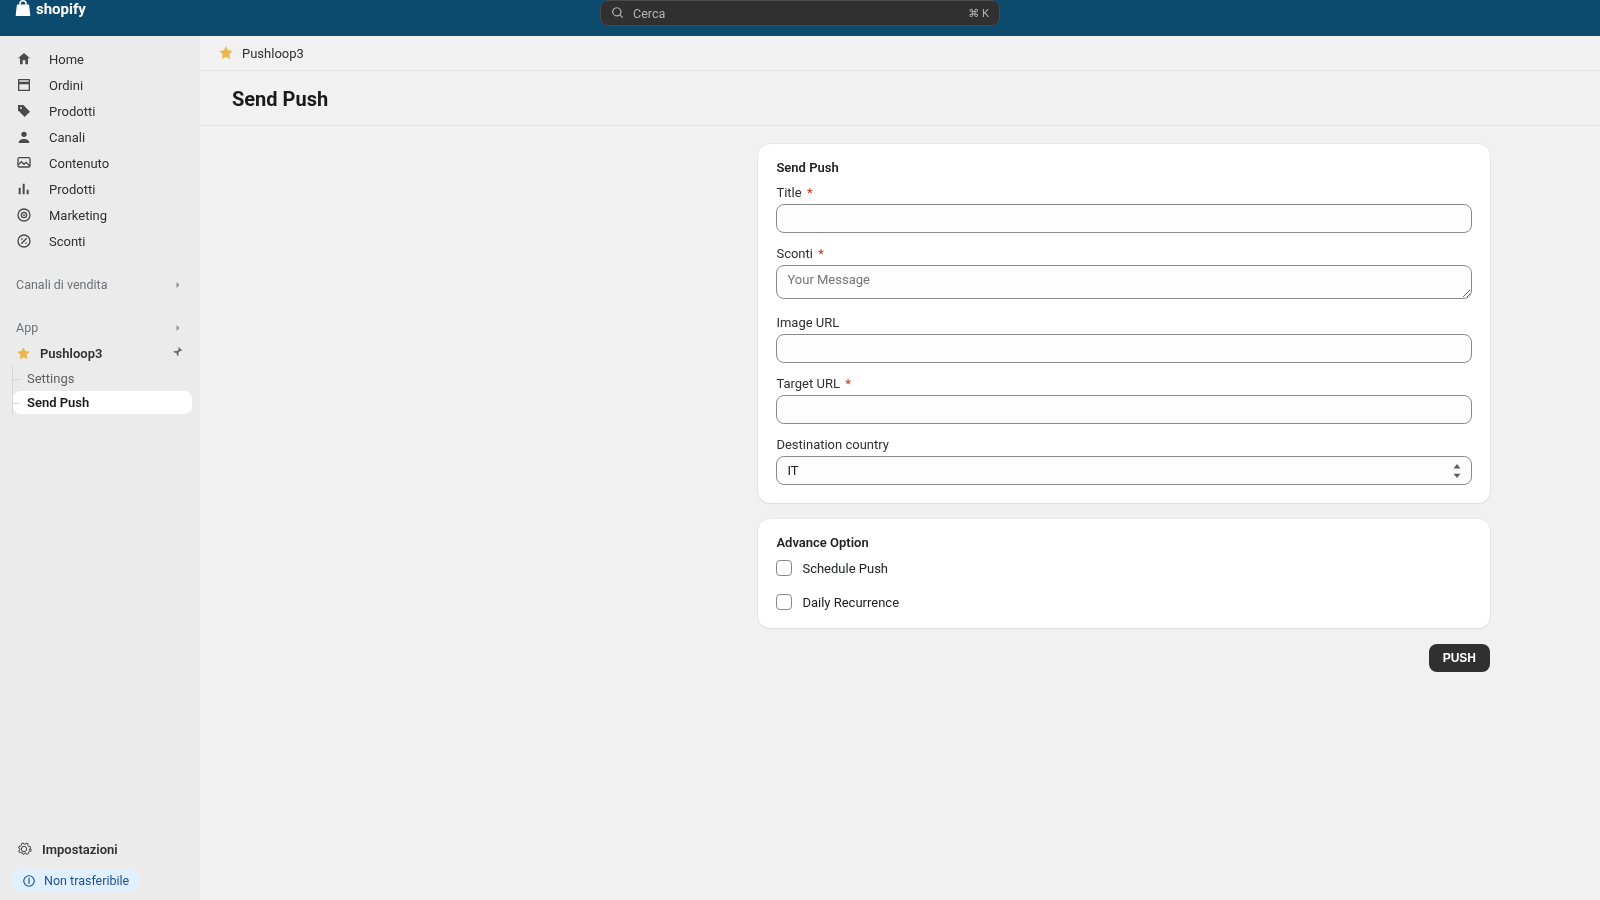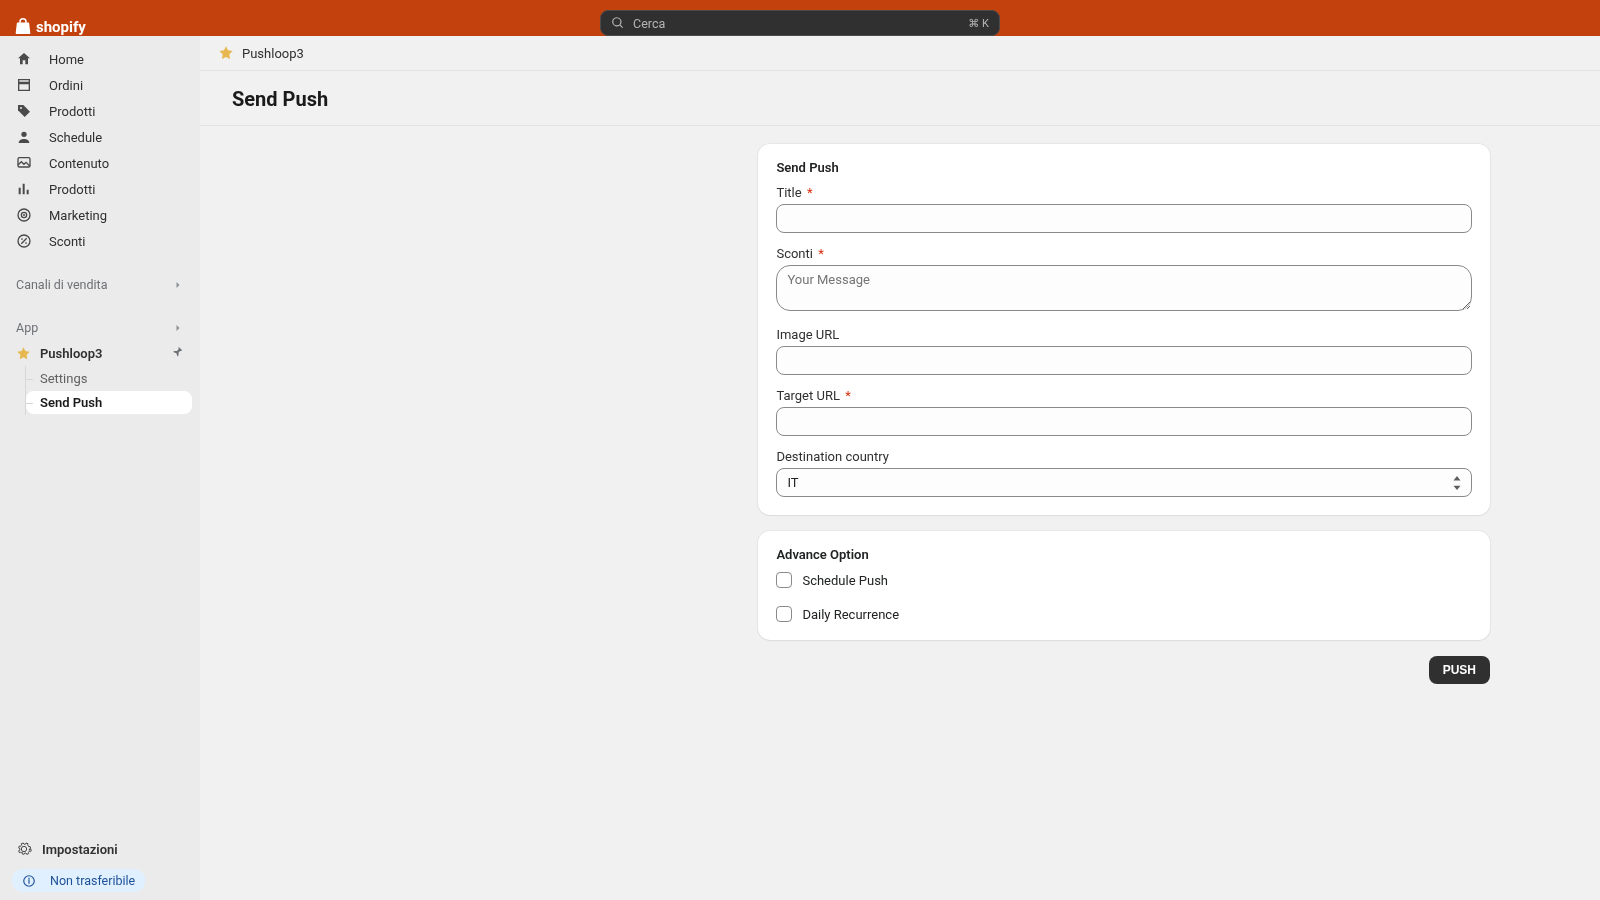--- a/index.html
+++ b/index.html
@@ -8,23 +8,23 @@
     font-family: -apple-system, BlinkMacSystemFont, "Segoe UI", Roboto, Helvetica, Arial, sans-serif;
     font-size: 13px;
     color: #202223;
     background: #f1f1f1;
     overflow: hidden;
   }
 
   
   .topbar {
     height: 36px;
-    background: #c2410c;
-    display: flex;
-    align-items: flex-end;
+    background: #0c4a6e;
+    display: flex;
+    align-items: flex-start;
     padding: 0 14px;
     position: relative;
   }
   .logo {
     display: flex;
     align-items: center;
     gap: 4px;
     color: #fff;
     font-weight: 700;
     font-size: 15px;
@@ -96,21 +96,21 @@
     color: #303030;
     font-weight: 600;
     cursor: pointer;
   }
   .app-item svg.appicon { width: 15px; height: 15px; }
   .app-item .pin { margin-left: auto; }
   .app-item .pin svg { width: 13px; height: 13px; fill: #6d7175; }
 
   .subnav {
     list-style: none;
-    margin-left: 17px;
+    margin-left: 4px;
     border-left: 1px solid #d7d7d7;
     padding-left: 0;
   }
   .subnav li {
     position: relative;
     padding: 4px 8px 4px 14px;
     border-radius: 8px;
     color: #616161;
     cursor: pointer;
     margin: 1px 0;
@@ -143,21 +143,21 @@
     border-radius: 8px;
     color: #303030;
     font-weight: 600;
     cursor: pointer;
   }
   .footer-item svg { width: 16px; height: 16px; fill: #4a4a4a; }
 
   .pill {
     display: inline-flex;
     align-items: center;
-    gap: 14px;
+    gap: 8px;
     background: #e0f0ff;
     border-radius: 10px;
     padding: 4px 10px;
     margin: 6px 4px 0 4px;
     color: #1f5199;
     font-size: 12.5px;
   }
   .pill svg { width: 14px; height: 14px; fill: #1f5199; }
 
   
@@ -231,21 +231,21 @@
   .input, .textarea, .select {
     width: 100%;
     border: 1px solid #8a8a8a;
     border-radius: 8px;
     padding: 6px 10px;
     font-size: 13px;
     font-family: inherit;
     color: #202223;
     background: #fdfdfd;
   }
-  .textarea { height: 46px; resize: vertical; border-radius: 14px; }
+  .textarea { height: 34px; resize: vertical; }
   .select-wrap { position: relative; }
   .select-wrap svg.updown {
     position: absolute;
     right: 10px; top: 50%;
     transform: translateY(-50%);
     width: 10px; height: 14px;
     pointer-events: none;
     fill: #5c5f62;
   }
   .select { appearance: none; padding-right: 28px; }
@@ -325,21 +325,21 @@
             <path d="M3 3h8l10 10-8 8L3 11z"></path>
             <circle cx="7.5" cy="7.5" r="1.5" fill="#ebebeb"></circle>
           </svg>
         <span>Prodotti</span>
       </li>
       <li class="nav-item">
         <svg viewBox="0 0 24 24">
             <circle cx="12" cy="8" r="4"></circle>
             <path d="M4 21c0-4 4-6 8-6s8 2 8 6z"></path>
           </svg>
-        <span>Schedule</span>
+        <span>Canali</span>
       </li>
       <li class="nav-item">
         <svg viewBox="0 0 24 24">
             <rect x="3" y="4" width="18" height="14" rx="2" fill="none" stroke="#4a4a4a" stroke-width="2"></rect>
             <path d="M3 15l5-5 4 4 3-3 6 6" fill="none" stroke="#4a4a4a" stroke-width="2"></path>
           </svg>
         <span>Contenuto</span>
       </li>
       <li class="nav-item">
         <svg viewBox="0 0 24 24">

